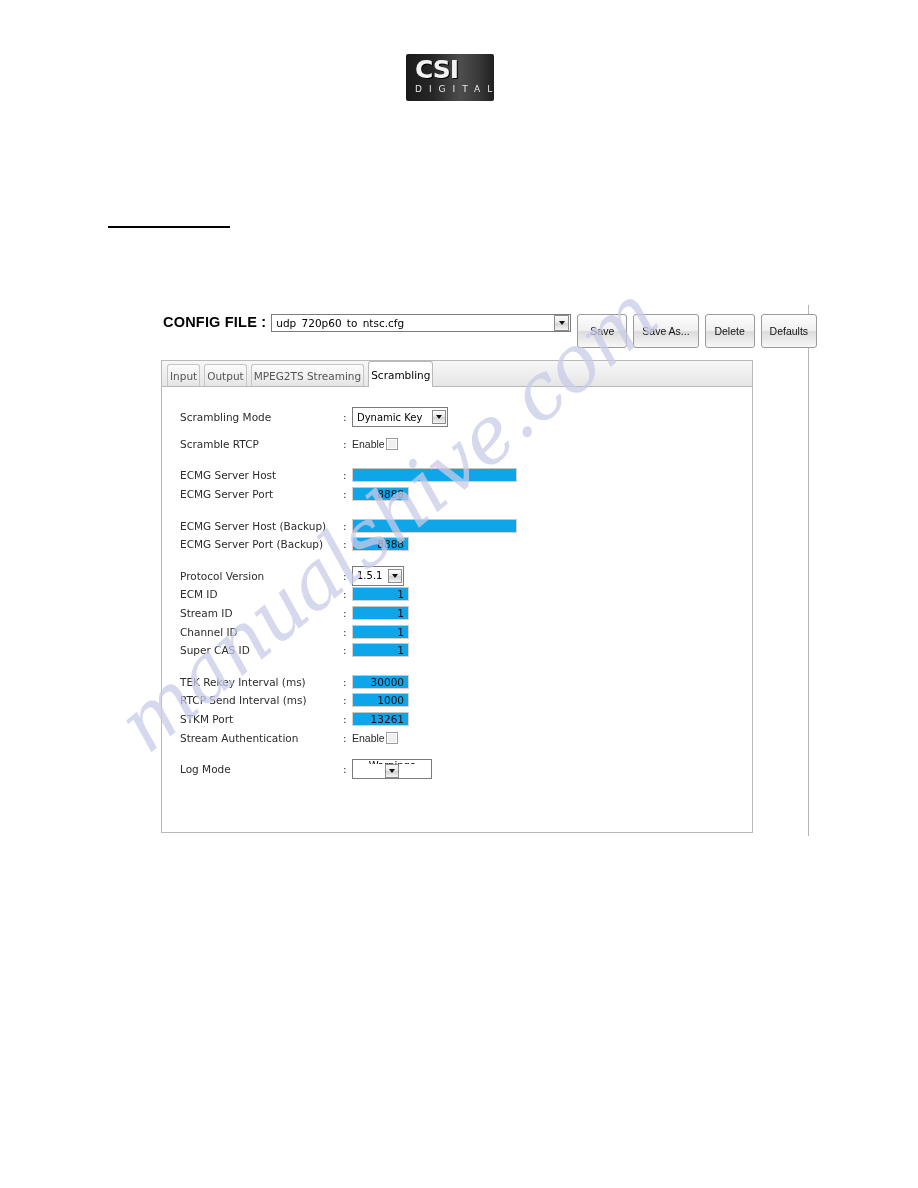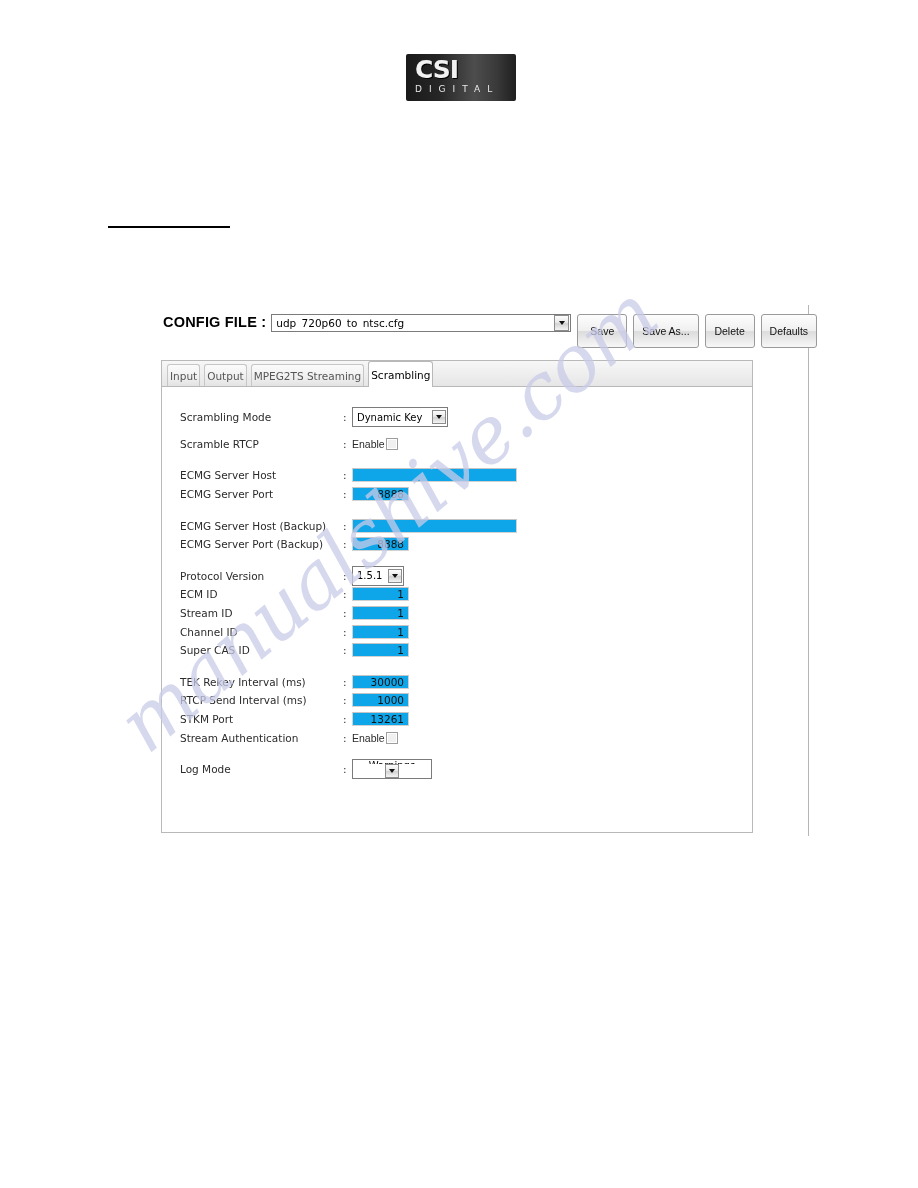--- a/index.html
+++ b/index.html
@@ -37,21 +37,21 @@
     transform: rotate(-40deg);
     transform-origin: left center;
     letter-spacing: -1px;
   }
 
   
   #logo {
     position: absolute;
     left: 406px;
     top: 54px;
-    width: 110px;
+    width: 88px;
     height: 47px;
     background: linear-gradient(to right, #1a1a1a 0%, #262626 30%, #4d4d4d 62%, #3a3a3a 82%, #1f1f1f 100%);
     border-radius: 2px;
     z-index: 2;
   }
   #logo .logo-csi {
     position: absolute;
     left: 9px;
     top: 3px;
     font-family: "DejaVu Sans", sans-serif;

